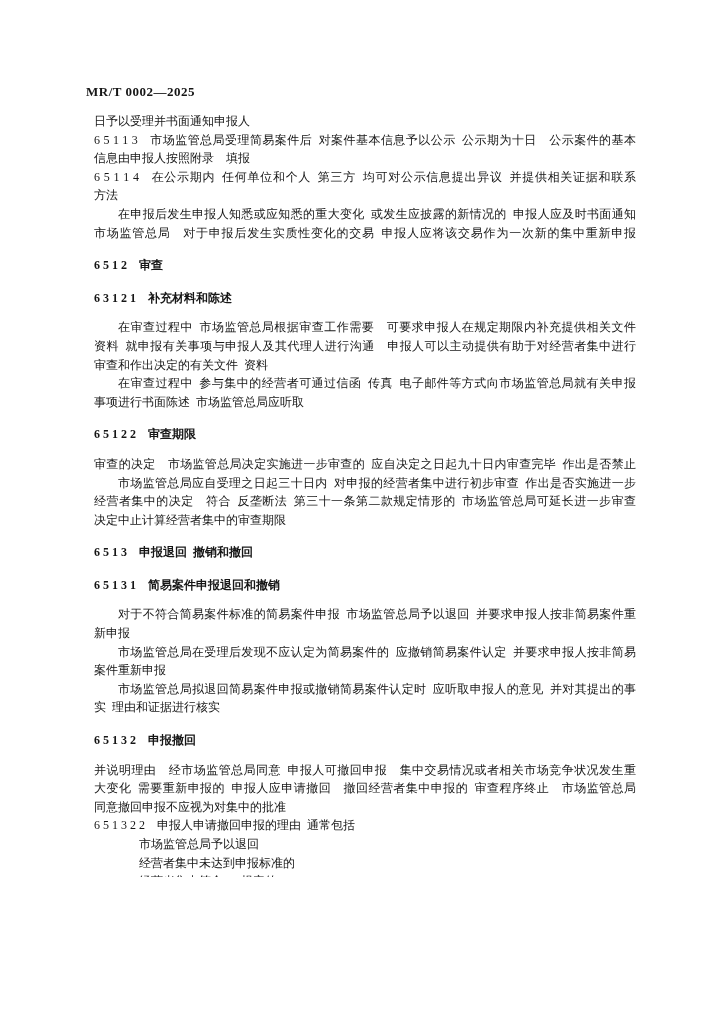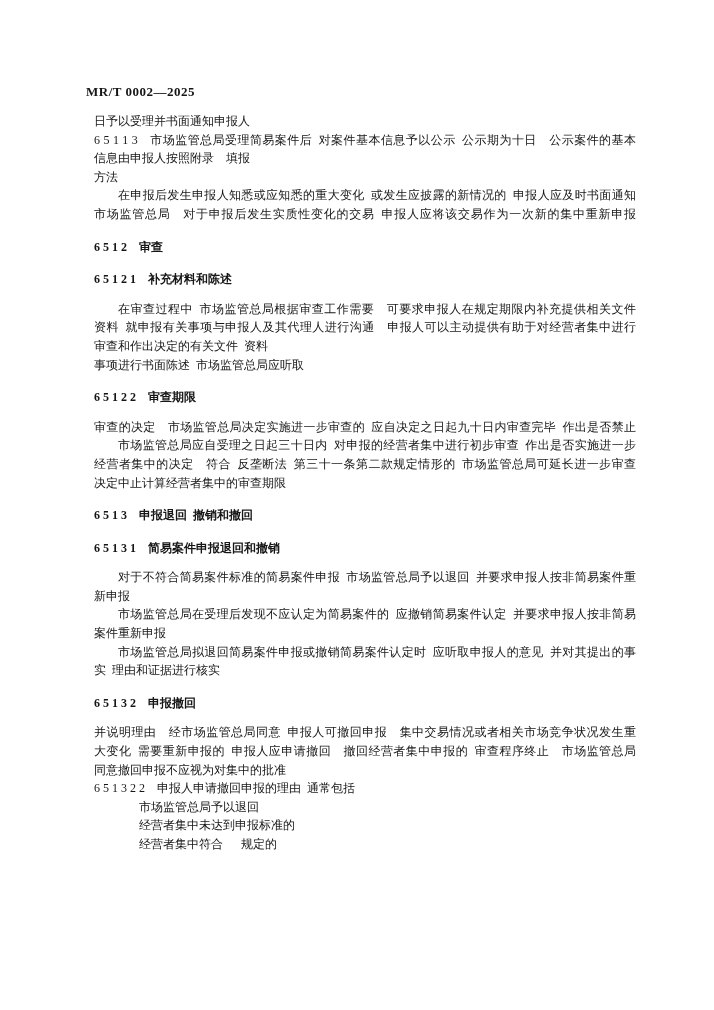--- a/index.html
+++ b/index.html
@@ -47,28 +47,30 @@
 </style>
 </head>
 <body>
 
 <div class="page" style="--page-bg: #ffffff; --page-fg: #161616;">
   <div class="page-header">MR/T 0002—2025</div>
   <div class="content">
       <div class="line">日予以受理并书面通知申报人</div>
       <div class="line j">6 5 1 1 3 市场监管总局受理简易案件后 对案件基本信息予以公示 公示期为十日 公示案件的基本</div>
       <div class="line">信息由申报人按照附录 填报</div>
+      <div class="line j">6 5 1 1 4 在公示期内 任何单位和个人 第三方 均可对公示信息提出异议 并提供相关证据和联系</div>
       <div class="line">方法</div>
       <div class="line i1 j">在申报后发生申报人知悉或应知悉的重大变化 或发生应披露的新情况的 申报人应及时书面通知</div>
       <div class="line j">市场监管总局 对于申报后发生实质性变化的交易 申报人应将该交易作为一次新的集中重新申报</div>
       <div class="line heading">6 5 1 2 审查</div>
-      <div class="line heading">6 5 1 2 1 补充材料和陈述</div>
+      <div class="line heading">6 3 1 2 1 补充材料和陈述</div>
       <div class="line i1 j">在审查过程中 市场监管总局根据审查工作需要 可要求申报人在规定期限内补充提供相关文件</div>
       <div class="line j">资料 就申报有关事项与申报人及其代理人进行沟通 申报人可以主动提供有助于对经营者集中进行</div>
       <div class="line">审查和作出决定的有关文件 资料</div>
+      <div class="line i1 j">在审查过程中 参与集中的经营者可通过信函 传真 电子邮件等方式向市场监管总局就有关申报</div>
       <div class="line">事项进行书面陈述 市场监管总局应听取</div>
       <div class="line heading">6 5 1 2 2 审查期限</div>
       <div class="line j">审查的决定 市场监管总局决定实施进一步审查的 应自决定之日起九十日内审查完毕 作出是否禁止</div>
       <div class="line i1 j">市场监管总局应自受理之日起三十日内 对申报的经营者集中进行初步审查 作出是否实施进一步</div>
       <div class="line j">经营者集中的决定 符合 反垄断法 第三十一条第二款规定情形的 市场监管总局可延长进一步审查</div>
       <div class="line">决定中止计算经营者集中的审查期限</div>
       <div class="line heading">6 5 1 3 申报退回 撤销和撤回</div>
       <div class="line heading">6 5 1 3 1 简易案件申报退回和撤销</div>
       <div class="line i1 j">对于不符合简易案件标准的简易案件申报 市场监管总局予以退回 并要求申报人按非简易案件重</div>
       <div class="line">新申报</div>

